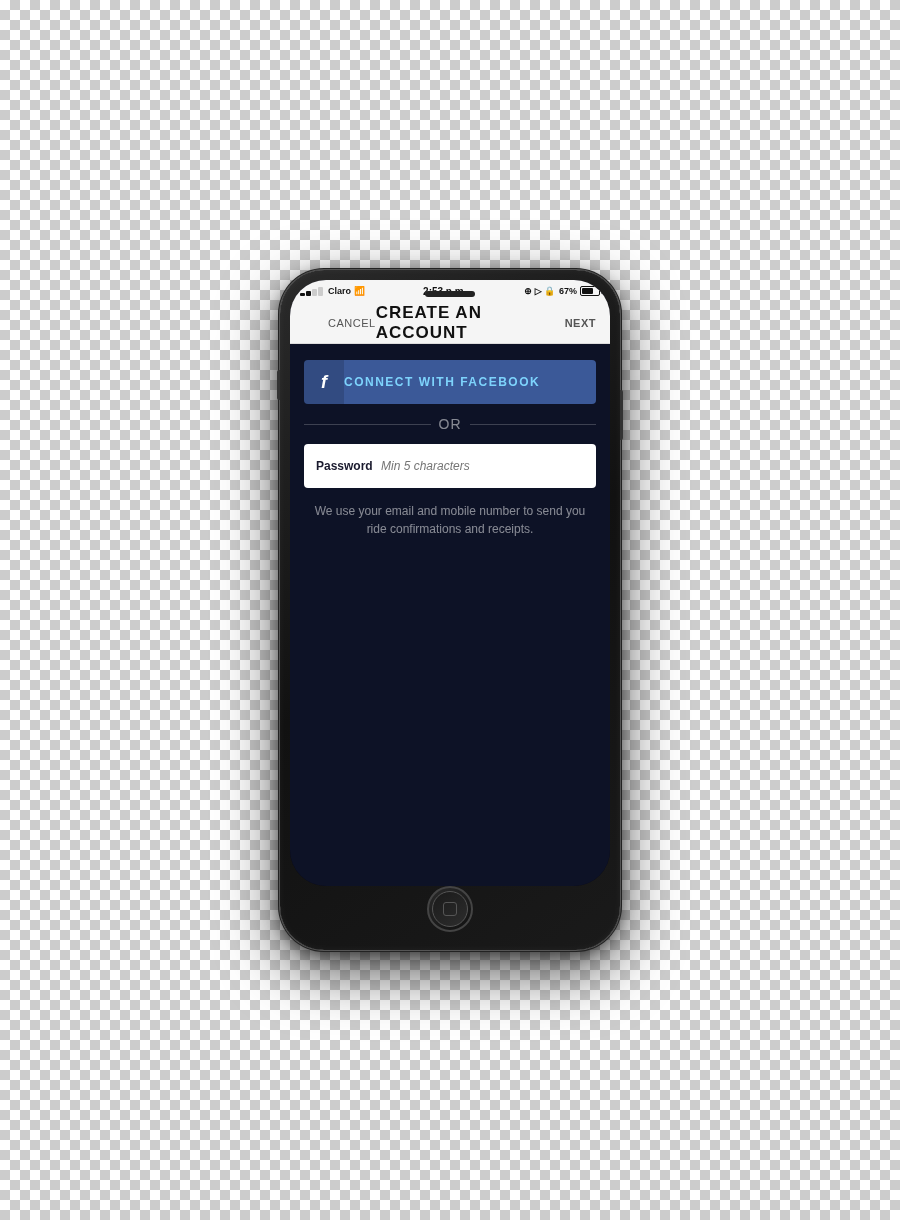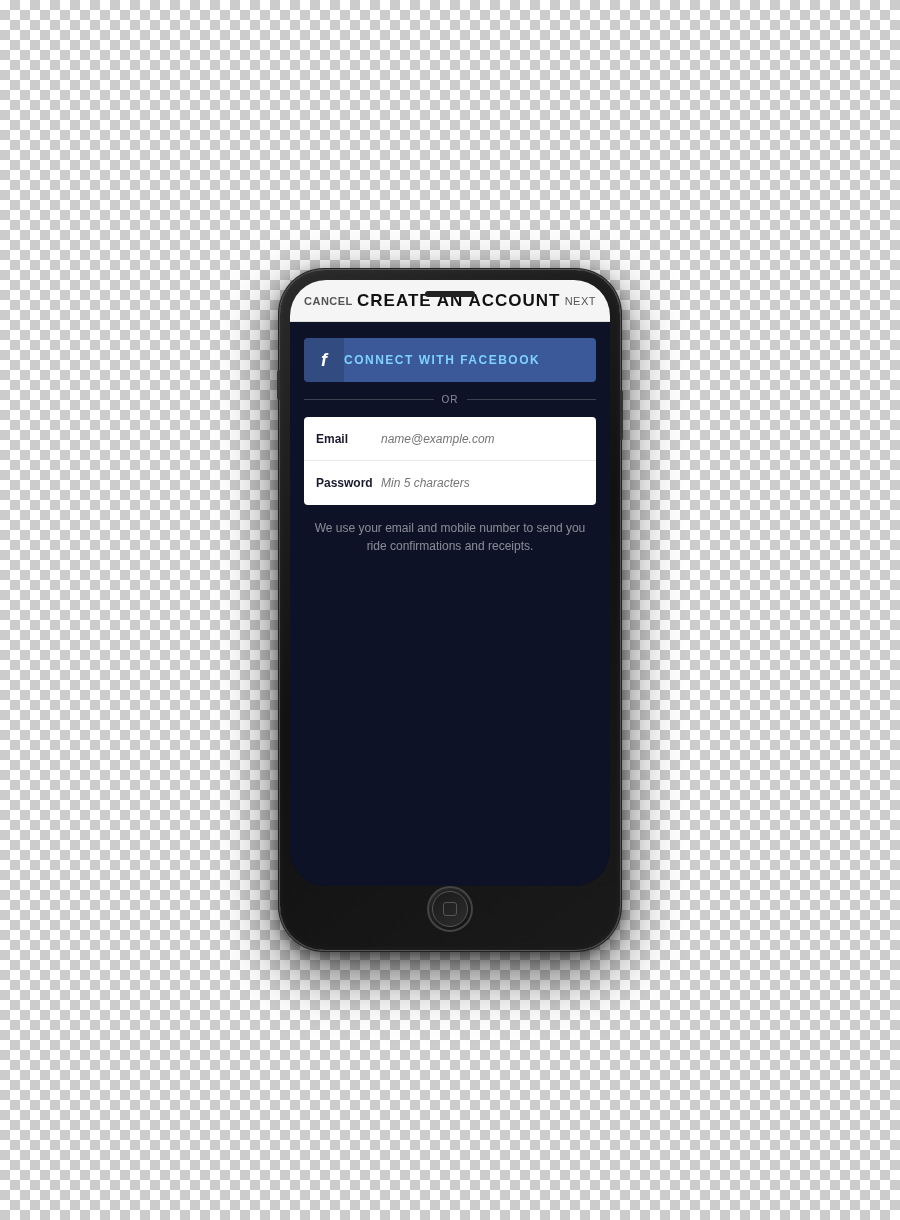--- a/index.html
+++ b/index.html
@@ -188,37 +188,38 @@
       align-items: center;
       justify-content: space-between;
       padding: 0 14px;
       border-bottom: 1px solid #ddd;
       flex-shrink: 0;
     }
 
     .nav-cancel {
       font-size: 11px;
       color: #555;
-      font-weight: 700;
+      font-weight: 400;
       text-transform: uppercase;
       letter-spacing: 0.5px;
+      margin-left: 24px;
     }
 
     .nav-title {
       font-size: 17px;
       font-weight: 700;
       color: #111;
       text-transform: uppercase;
       letter-spacing: 1px;
     }
 
     .nav-next {
       font-size: 11px;
       color: #555;
-      font-weight: 400;
+      font-weight: 700;
       text-transform: uppercase;
       letter-spacing: 0.5px;
     }
 
     
     .app-content {
       flex: 1;
       background: #0d1226;
       overflow: hidden;
       display: flex;
@@ -273,21 +274,21 @@
     }
 
     .or-line {
       flex: 1;
       height: 1px;
       background: rgba(255,255,255,0.2);
     }
 
     .or-text {
       color: rgba(255,255,255,0.5);
-      font-size: 10px;
+      font-size: 14px;
       letter-spacing: 1px;
     }
 
     
     .form-card {
       margin: 0 14px;
       background: #fff;
       border-radius: 4px;
       overflow: hidden;
     }
@@ -399,20 +400,42 @@
 
 <div class="phone-outer">
   <div class="camera"></div>
   <div class="phone-top-bar">
     <div class="speaker"></div>
   </div>
 
   <div class="phone-inner">
     <div class="screen">
 
+      <div class="status-bar">
+        <div class="status-left">
+          <div class="signal-dots">
+            <div class="signal-dot" style="height:3px;"></div>
+            <div class="signal-dot" style="height:5px;"></div>
+            <div class="signal-dot" style="height:7px; background:#ccc;"></div>
+            <div class="signal-dot" style="height:9px; background:#ccc;"></div>
+          </div>
+          <span style="font-size:9px; margin-left:2px;">Claro</span>
+          <span class="wifi-icon">📶</span>
+        </div>
+        <div class="status-center">2:53 p.m.</div>
+        <div class="status-right">
+          <span>⊕</span>
+          <span>▷</span>
+          <span>🔒</span>
+          <span>67%</span>
+          <div class="battery">
+            <div class="battery-fill"></div>
+          </div>
+        </div>
+      </div>
 
       <div class="nav-bar">
         <span class="nav-cancel">CANCEL</span>
         <span class="nav-title">CREATE AN ACCOUNT</span>
         <span class="nav-next">NEXT</span>
       </div>
 
       <div class="app-content">
 
         <div class="fb-button">
@@ -423,24 +446,20 @@
         </div>
 
         <div class="or-divider">
           <div class="or-line"></div>
           <span class="or-text">OR</span>
           <div class="or-line"></div>
         </div>
 
         <div class="form-card">
 
-          <div class="form-field">
-            <span class="field-label">Email</span>
-            <input class="field-input" type="email" placeholder="name@example.com" style="">
-          </div>
 
 
           <div class="form-field">
             <span class="field-label">Password</span>
             <input class="field-input" type="password" placeholder="Min 5 characters" style="">
           </div>
 
         </div>
 
         <p class="info-text">We use your email and mobile number to send you ride confirmations and receipts.</p>

